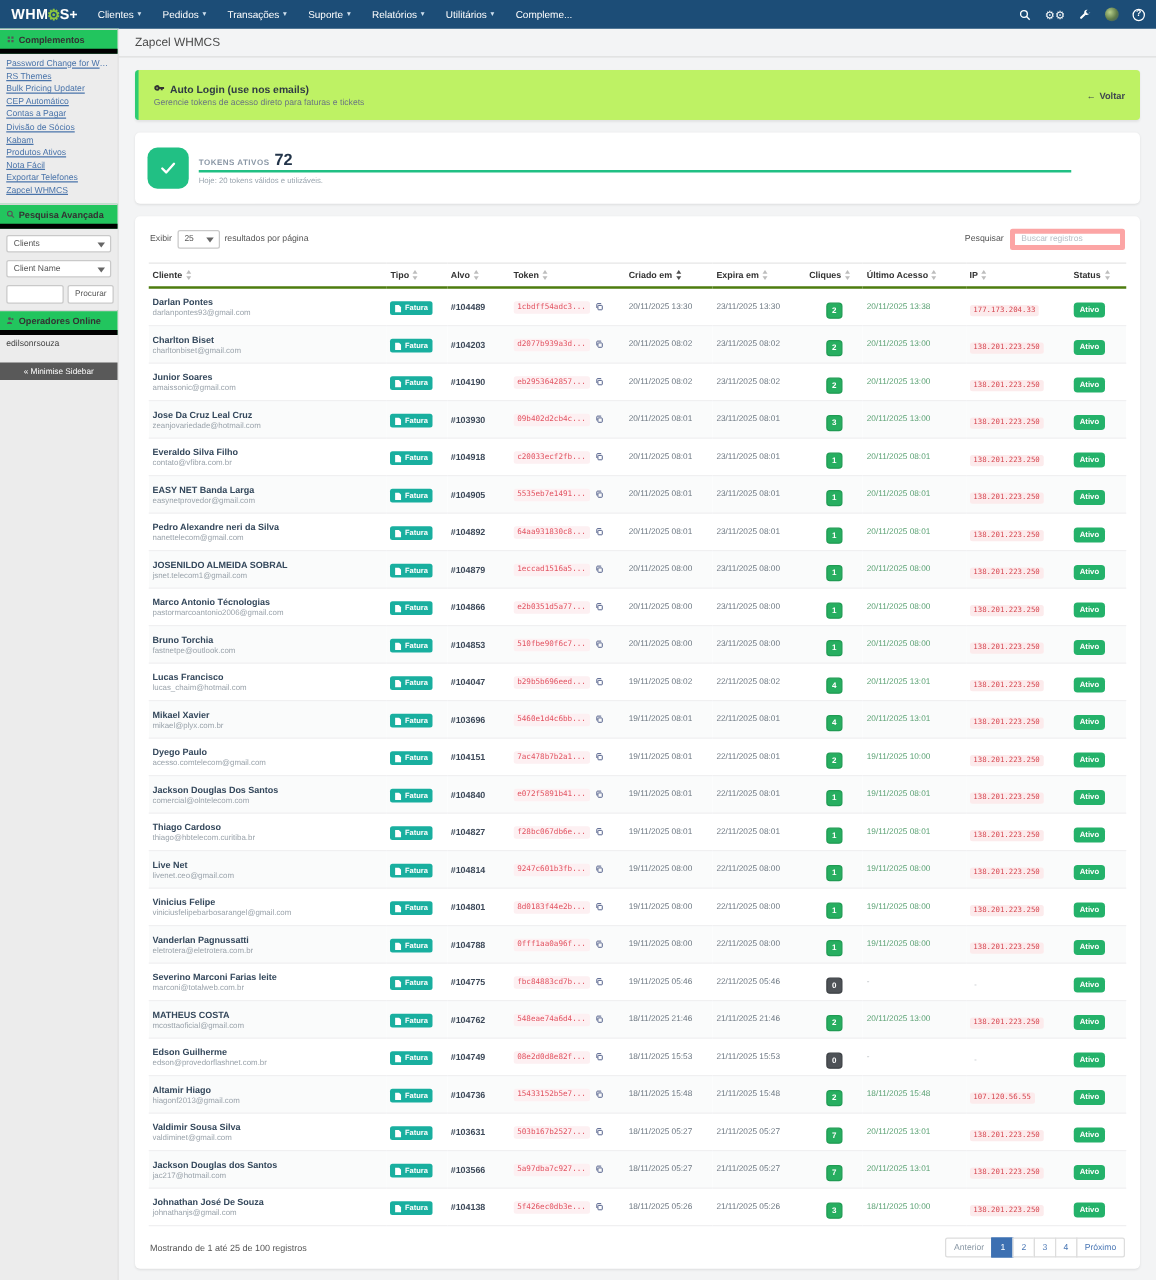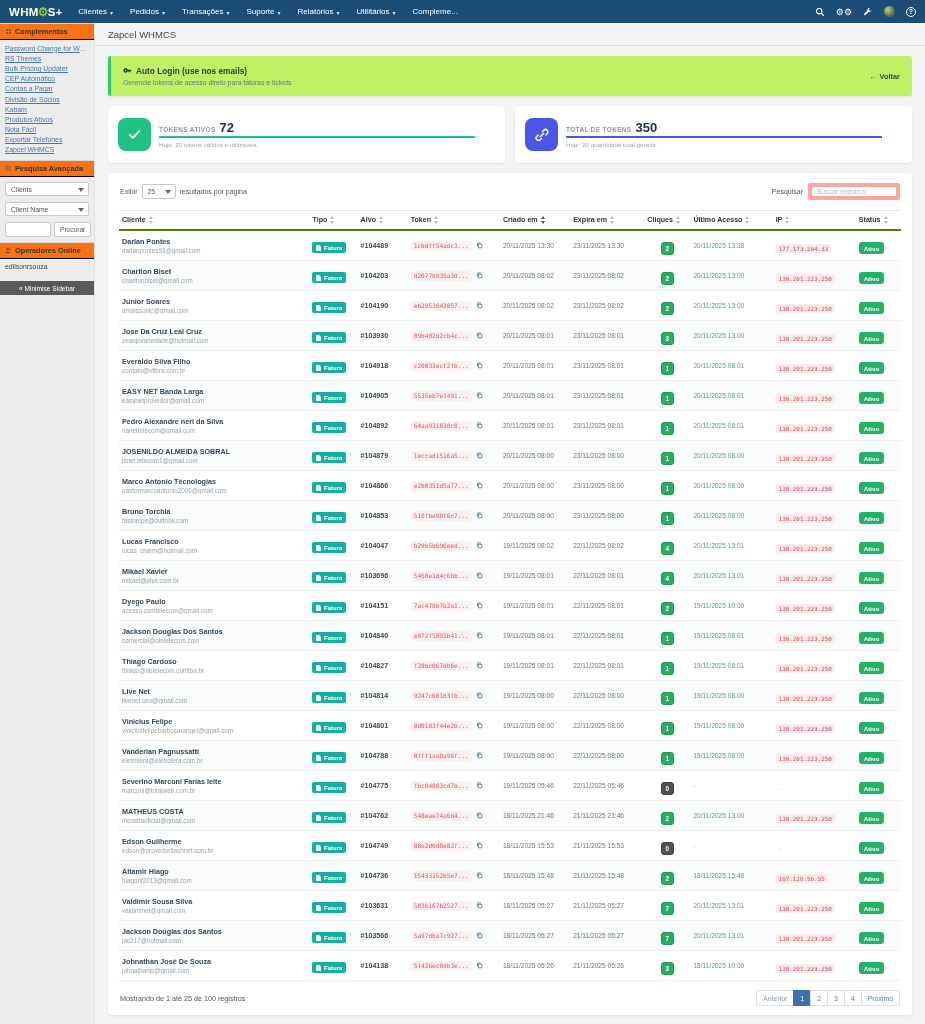--- a/index.html
+++ b/index.html
@@ -8,34 +8,34 @@
        font-family:"Liberation Sans",sans-serif;color:#333;}
   a{text-decoration:none}
   [data-interactable="true"]{cursor:pointer}
 
   
   .navbar{height:23px;background:#1c4d77;display:flex;align-items:center;padding:0 9px;flex:none}
   .brand{display:flex;align-items:center;color:#fff;font-weight:bold;font-size:11.5px;letter-spacing:.3px;}
   .brand .gear-glyph{color:#8dc63f;font-size:12px;margin:0 -1px;line-height:1}
   .nav-plus{color:#fff;font-size:11px;font-weight:bold;margin-right:16px}
   .nav-items{display:flex;align-items:center;gap:17px}
-  .nav-item{color:#fff;font-size:8px;display:flex;align-items:flex-end;gap:3px;white-space:nowrap}
+  .nav-item{color:#fff;font-size:8px;display:flex;align-items:flex-start;gap:3px;white-space:nowrap}
   .nav-item .caret{font-size:6px;color:#cfe0ee}
   .nav-right{margin-left:auto;display:flex;align-items:center;gap:11px}
   .nav-ico{color:#fff;display:flex;align-items:center}
   .avatar{width:11px;height:11px;border-radius:50%;background:radial-gradient(circle at 35% 35%,#b9d18c,#5f7c4a 55%,#31506e)}
   .help-badge{width:10px;height:10px;border:1px solid #fff;border-radius:50%;color:#fff;font-size:7px;display:flex;align-items:center;justify-content:center;font-weight:bold}
 
   
   .layout{flex:1;display:flex;align-items:stretch}
   .sidebar{width:95px;flex:none;background:#ececec;font-size:7px;border-right:1px solid #e2e2e2}
   .content{flex:1;min-width:0}
 
   
-  .side-header{background:#f97316;border-top:1px solid #d6d6d6;border-bottom:1px solid #000000;
+  .side-header{background:#22c55e;border-top:1px solid #d6d6d6;border-bottom:4px solid #000000;
     padding:3px 5px;font-weight:bold;font-size:7.3px;color:#333;display:flex;align-items:center;gap:3px}
   .side-header svg{flex:none}
   .addon-list{padding:3px 0 5px}
   .addon-link{display:block;color:#4a74aa;text-decoration:underline;font-size:6.9px;padding:1.6px 5px;white-space:nowrap;overflow:hidden;text-overflow:ellipsis}
   .side-body{padding:5px}
   .fake-select{position:relative;background:#fff;border:1px solid #c9c9c9;border-radius:2px;height:14px;
     display:flex;align-items:center;padding:0 12px 0 5px;color:#555;font-size:6.8px;margin-bottom:6px}
   .fake-select::after{content:"";position:absolute;right:4px;top:5px;border-left:3px solid transparent;border-right:3px solid transparent;border-top:4px solid #666}
   .search-row{display:flex;gap:3px}
   .search-row input{width:46px;height:15px;border:1px solid #c9c9c9;border-radius:2px;font-size:6.8px;padding:0 3px;background:#fff}
@@ -278,36 +278,20 @@
               </svg>
           </div>
           <div class="card-body">
             <div class="card-top">
                 <span class="card-label" data-interactable="false">TOKENS ATIVOS</span>
                 <span class="card-value" data-interactable="false">72</span>
               </div>
             <div class="card-sub" data-interactable="false">Hoje: 20 tokens válidos e utilizáveis.</div>
           </div>
         </div>
-        <div class="card" data-interactable="false" style="--accent: #4758e8;">
-          <div class="card-icon" data-interactable="false">
-            <svg width="14" height="14" viewBox="0 0 24 24" fill="none" stroke="#fff" stroke-width="2.6" stroke-linecap="round">
-                <path d="M9 15l6-6"></path>
-                <path d="M11 18l-2.2 2.2a4 4 0 0 1-5.7-5.7L5.3 12"></path>
-                <path d="M13 6l2.2-2.2a4 4 0 0 1 5.7 5.7L18.7 12"></path>
-              </svg>
-          </div>
-          <div class="card-body">
-            <div class="card-top">
-                <span class="card-label" data-interactable="false">TOTAL DE TOKENS</span>
-                <span class="card-value" data-interactable="false">350</span>
-              </div>
-            <div class="card-sub" data-interactable="false">Hoje: 20 quantidade total gerada.</div>
-          </div>
-        </div>
       </div>
 
       <div class="panel" data-interactable="false">
 
         <div class="controls">
           <div class="length">
             <span data-interactable="false">Exibir</span>
             <div class="fake-select" data-interactable="true">
                 <span>25</span>
               </div>

